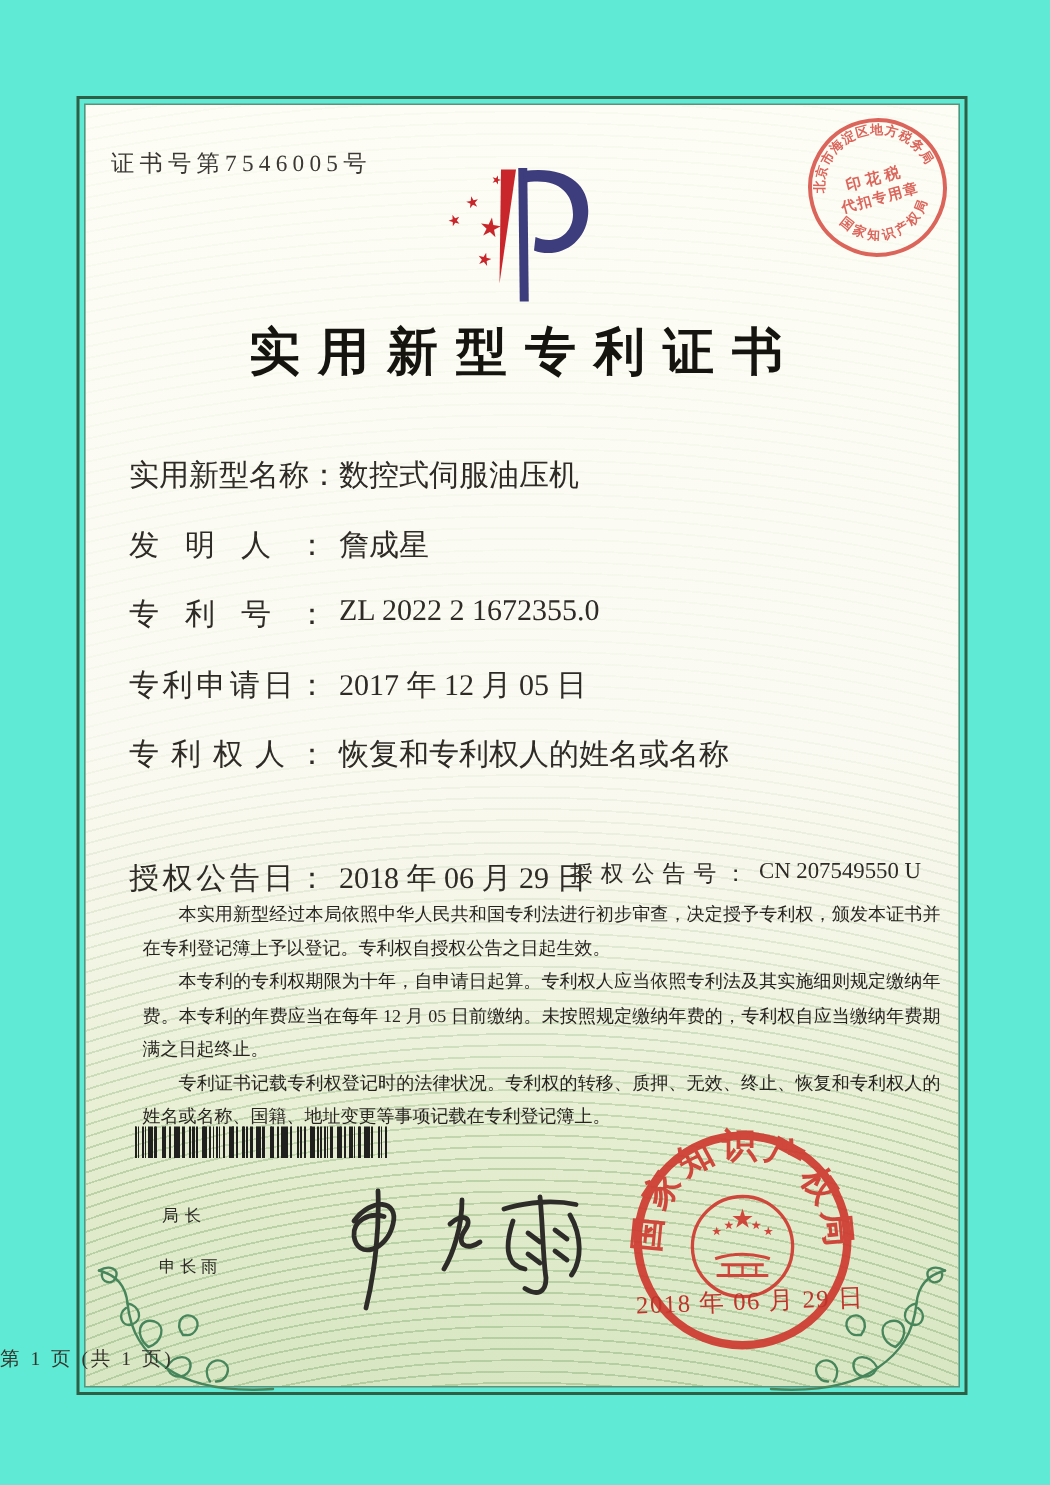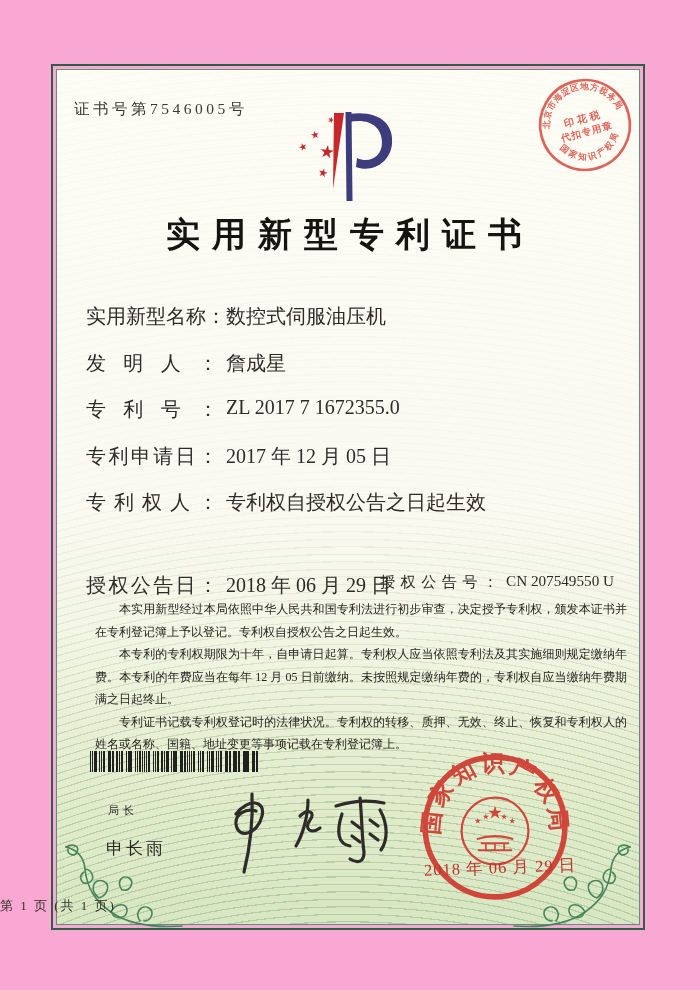--- a/index.html
+++ b/index.html
@@ -1,17 +1,17 @@
 <!DOCTYPE html>
 <html><head>
 <meta charset="utf-8">
 <style>
   html,body{margin:0;padding:0;}
   body{background:#e9e6dc;font-family:"Liberation Serif","DejaVu Serif",serif;}
-  .page{position:relative;width:700px;height:990px;background:#f9a8d4;overflow:hidden;margin:0 auto;}
+  .page{position:relative;width:700px;height:990px;background:#5eead4;overflow:hidden;margin:0 auto;}
   .frame{position:absolute;left:51px;top:64px;width:594px;height:866px;border:2.5px solid #2e5f46;padding:3px;box-sizing:border-box;}
   .frame-inner{position:relative;width:100%;height:100%;border:1.5px solid #5d927a;box-sizing:border-box;
     background:linear-gradient(180deg,#fdfcf5 0%,#fbfaf2 50%,#f3f5e5 66%,#e4edcf 82%,#d8e6c3 100%);}
   .waves{position:absolute;inset:0;
     background:repeating-radial-gradient(circle at 50% 185%, rgba(96,150,80,0.30) 0 1.2px, rgba(0,0,0,0) 1.2px 7.5px);
     -webkit-mask-image:linear-gradient(180deg, rgba(0,0,0,0.10) 0%, rgba(0,0,0,0.10) 48%, rgba(0,0,0,0.45) 66%, #000 84%);
     mask-image:linear-gradient(180deg, rgba(0,0,0,0.10) 0%, rgba(0,0,0,0.10) 48%, rgba(0,0,0,0.45) 66%, #000 84%);}
   .cert-no{position:absolute;left:74px;top:99px;font-size:15.5px;letter-spacing:3.5px;color:#3b3833;}
   .logo{position:absolute;left:282px;top:110px;width:136px;height:97px;}
   .title{position:absolute;left:0;top:212px;width:700px;text-align:center;font-size:34px;font-weight:600;letter-spacing:12px;color:#15140f;}
@@ -22,21 +22,21 @@
   .row-grant2{position:absolute;left:380px;font-size:15.2px;color:#2e2b26;white-space:nowrap;}
   .lbl2{display:inline-block;width:118px;text-align:justify;text-align-last:justify;vertical-align:top;}
   .paras{position:absolute;left:95px;top:586px;width:532px;font-size:12px;line-height:22.5px;color:#272420;text-align:justify;margin-top:12px;}
   .paras p{margin:0;text-indent:2em;}
   .barcode{position:absolute;left:90px;top:751px;width:168px;height:21px;
     background-image:
       repeating-linear-gradient(90deg,#20201e 0,#20201e 1.5px,transparent 1.5px,transparent 4.5px),
       repeating-linear-gradient(90deg,transparent 0,transparent 2px,#20201e 2px,#20201e 3px,transparent 3px,transparent 9px),
       repeating-linear-gradient(90deg,#20201e 0,#20201e 1px,transparent 1px,transparent 6.5px);}
   .sig-title{position:absolute;left:108px;top:803px;font-size:11px;letter-spacing:4px;color:#2b2925;}
-  .sig-name{position:absolute;left:106px;top:837px;font-size:17px;letter-spacing:3px;color:#2b2925;text-align:right;}
+  .sig-name{position:absolute;left:106px;top:837px;font-size:11px;letter-spacing:3px;color:#2b2925;text-align:right;}
   .sig-svg{position:absolute;left:208px;top:786px;width:200px;height:96px;}
   .seal-main{position:absolute;left:414px;top:746px;width:162px;height:162px;opacity:0.93;}
   .seal-date{position:absolute;left:424px;top:857px;font-size:16.5px;letter-spacing:1px;color:#bf332b;transform:rotate(-2deg);white-space:nowrap;}
   .seal-tax{position:absolute;left:536px;top:76px;width:98px;height:98px;transform:rotate(-15deg);opacity:0.9;}
   .footer{position:absolute;left:0;top:897px;width:572px;text-align:left;font-size:13px;letter-spacing:2px;color:#35332c;}
   .flourish{position:absolute;top:842px;width:128px;height:88px;}
   .flourish.left{left:56px;}
   .flourish.right{left:512px;transform:scaleX(-1);}
   .seal-text{font-family:"Liberation Serif","DejaVu Serif",serif;font-weight:bold;}
 </style>
@@ -87,27 +87,27 @@
 
   <div class="title">实用新型专利证书</div>
 
   <div class="row" style="top:303px">
     <span class="lbl">实用新型名称：</span><span class="val">数控式伺服油压机</span>
   </div>
   <div class="row" style="top:350px">
     <span class="lbl">发明人：</span><span class="val">詹成星</span>
   </div>
   <div class="row" style="top:396px">
-    <span class="lbl">专利号：</span><span class="val">ZL 2017 7 1672355.0</span>
+    <span class="lbl">专利号：</span><span class="val">ZL 2022 2 1672355.0</span>
   </div>
   <div class="row" style="top:443px">
     <span class="lbl">专利申请日：</span><span class="val">2017 年 12 月 05 日</span>
   </div>
   <div class="row" style="top:489px">
-    <span class="lbl">专利权人：</span><span class="val">专利权自授权公告之日起生效</span>
+    <span class="lbl">专利权人：</span><span class="val">恢复和专利权人的姓名或名称</span>
   </div>
   <div class="row" style="top:572px">
     <span class="lbl">授权公告日：</span><span class="val">2018 年 06 月 29 日</span>
   </div>
   <div class="row-grant2" style="top:572px">
     <span class="lbl2">授权公告号：</span><span class="val">CN 207549550 U</span>
   </div>
 
   <div class="paras">
     <p>本实用新型经过本局依照中华人民共和国专利法进行初步审查，决定授予专利权，颁发本证书并在专利登记簿上予以登记。专利权自授权公告之日起生效。</p>

